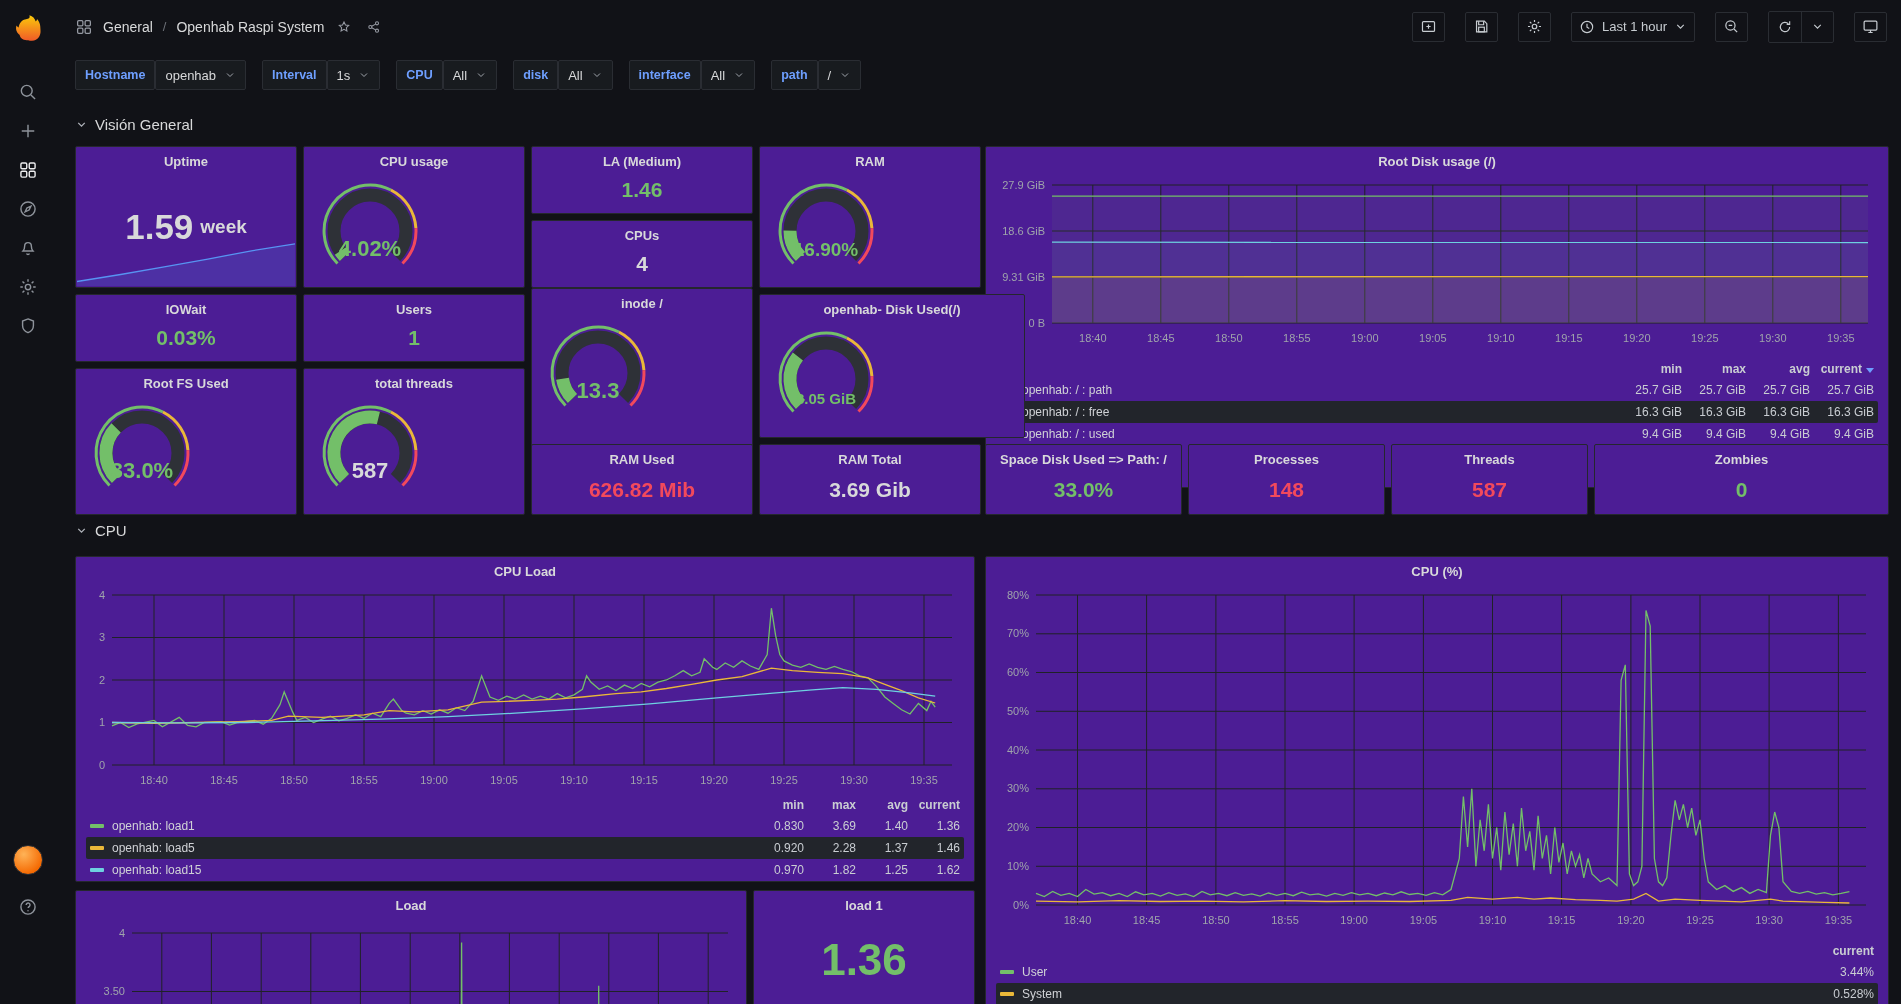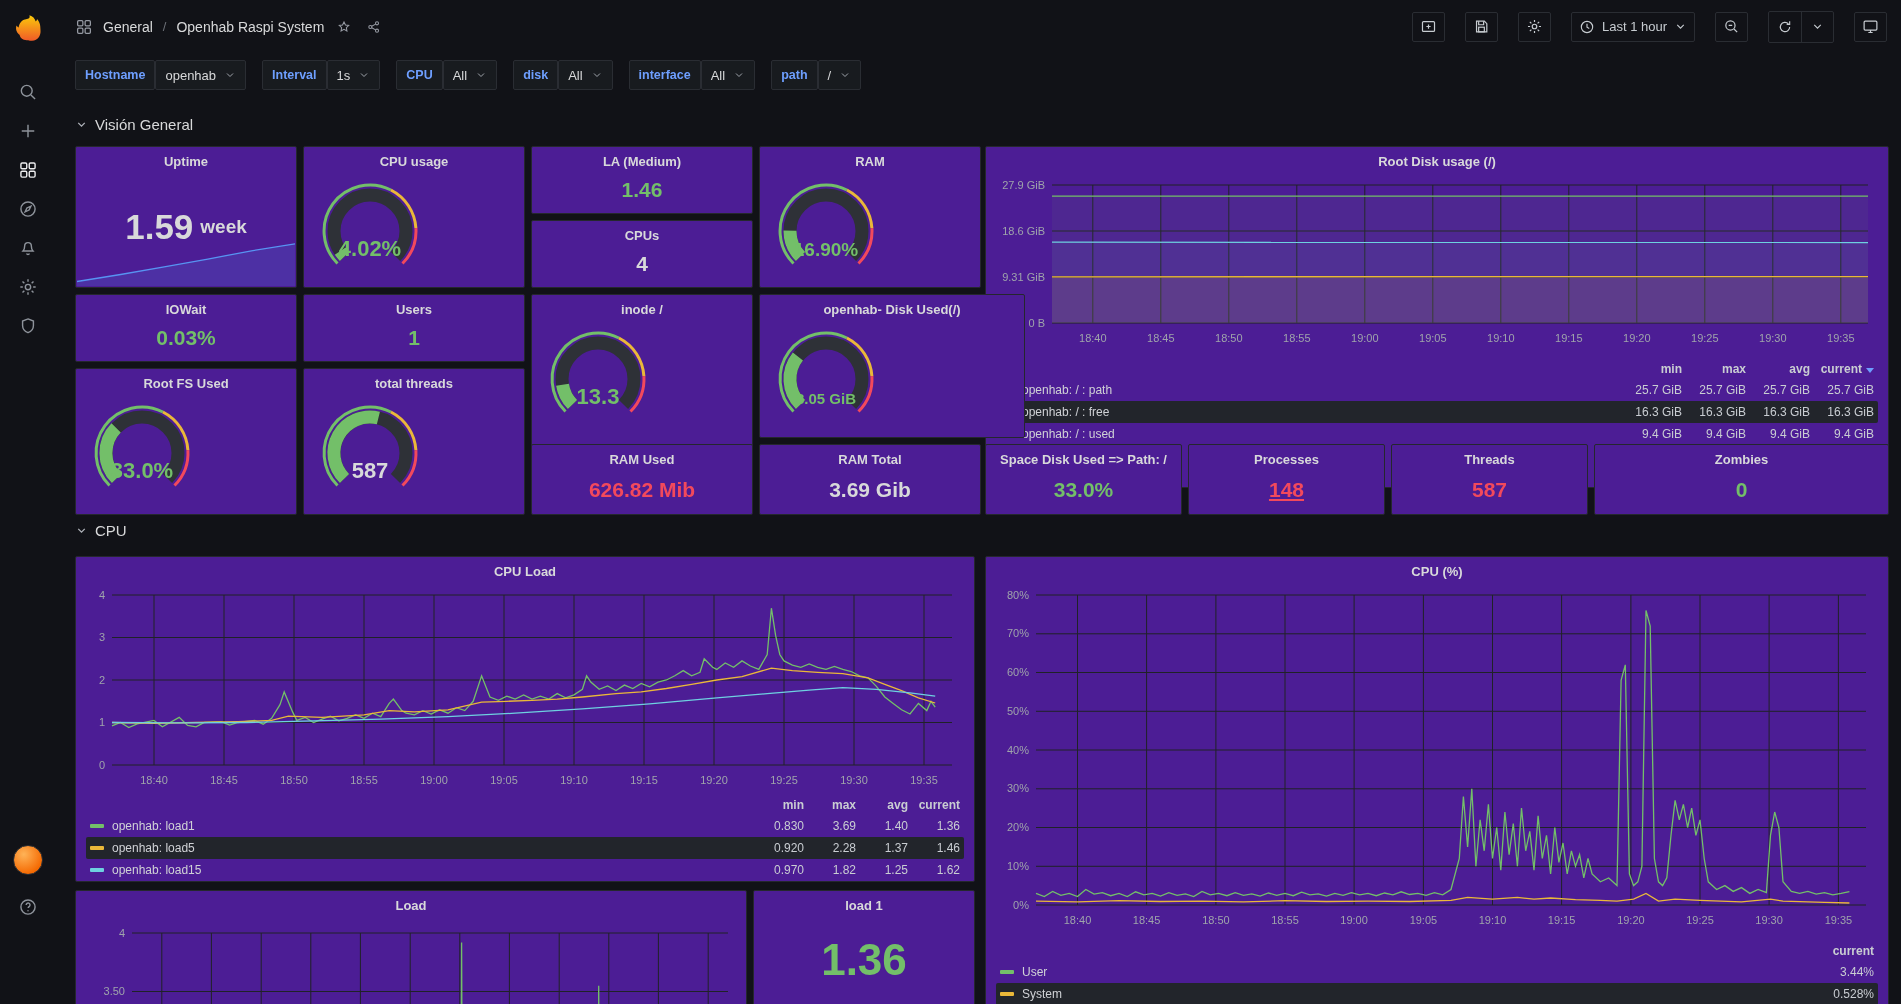--- a/index.html
+++ b/index.html
@@ -429,21 +429,21 @@
 </div>
 
 <div class="panel" style="left:75px;top:294px;width:222px;height:68px">
   <div class="ptitle">IOWait</div>
   <div class="stat-val fs-med" style="color: rgb(115, 191, 105);">0.03%</div>
 </div>
 <div class="panel" style="left:303px;top:294px;width:222px;height:68px">
   <div class="ptitle">Users</div>
   <div class="stat-val fs-med" style="color: rgb(115, 191, 105);">1</div>
 </div>
-<div class="panel" style="left:531px;top:294px;width:222px;height:175px">
+<div class="panel" style="left:531px;top:288px;width:222px;height:175px">
   <div class="ptitle">inode /</div>
   <div class="gauge">
       <svg width="132" height="100">
         <path d="M 40.5 79.5 A 36 36 0 1 1 91.5 79.5" stroke="#2e3137" stroke-width="13" fill="none"></path>
         <path d="M 40.5 79.5 A 36 36 0 0 1 30.5 59.7" stroke="#73bf69" stroke-width="13" fill="none"></path>
         <path d="M 33.5 86.5 A 46 46 0 0 1 86.9 13.0" stroke="#73bf69" stroke-width="3" fill="none"></path>
         <path d="M 86.9 13.0 A 46 46 0 0 1 111.9 51.1" stroke="#eab839" stroke-width="3" fill="none"></path>
         <path d="M 111.9 51.1 A 46 46 0 0 1 98.5 86.5" stroke="#f2495c" stroke-width="3" fill="none"></path>
         <text x="66" y="79" text-anchor="middle" fill="#73bf69" font-size="22" font-weight="600">13.3</text>
       </svg>
@@ -496,21 +496,21 @@
 <div class="panel" style="left:759px;top:444px;width:222px;height:71px">
   <div class="ptitle">RAM Total</div>
   <div class="stat-val fs-med" style="color: rgb(216, 217, 218);">3.69 Gib</div>
 </div>
 <div class="panel" style="left:985px;top:444px;width:197px;height:71px">
   <div class="ptitle">Space Disk Used =&gt; Path: /</div>
   <div class="stat-val fs-med" style="color: rgb(115, 191, 105);">33.0%</div>
 </div>
 <div class="panel" style="left:1188px;top:444px;width:197px;height:71px">
   <div class="ptitle">Processes</div>
-  <div class="stat-val fs-med" style="color: rgb(242, 73, 92); text-decoration: underline;">148</div>
+  <div class="stat-val fs-med" style="color: rgb(242, 73, 92);">148</div>
 </div>
 <div class="panel" style="left:1391px;top:444px;width:197px;height:71px">
   <div class="ptitle">Threads</div>
   <div class="stat-val fs-med" style="color: rgb(242, 73, 92);">587</div>
 </div>
 <div class="panel" style="left:1594px;top:444px;width:295px;height:71px">
   <div class="ptitle">Zombies</div>
   <div class="stat-val fs-med" style="color: rgb(115, 191, 105);">0</div>
 </div>
 

